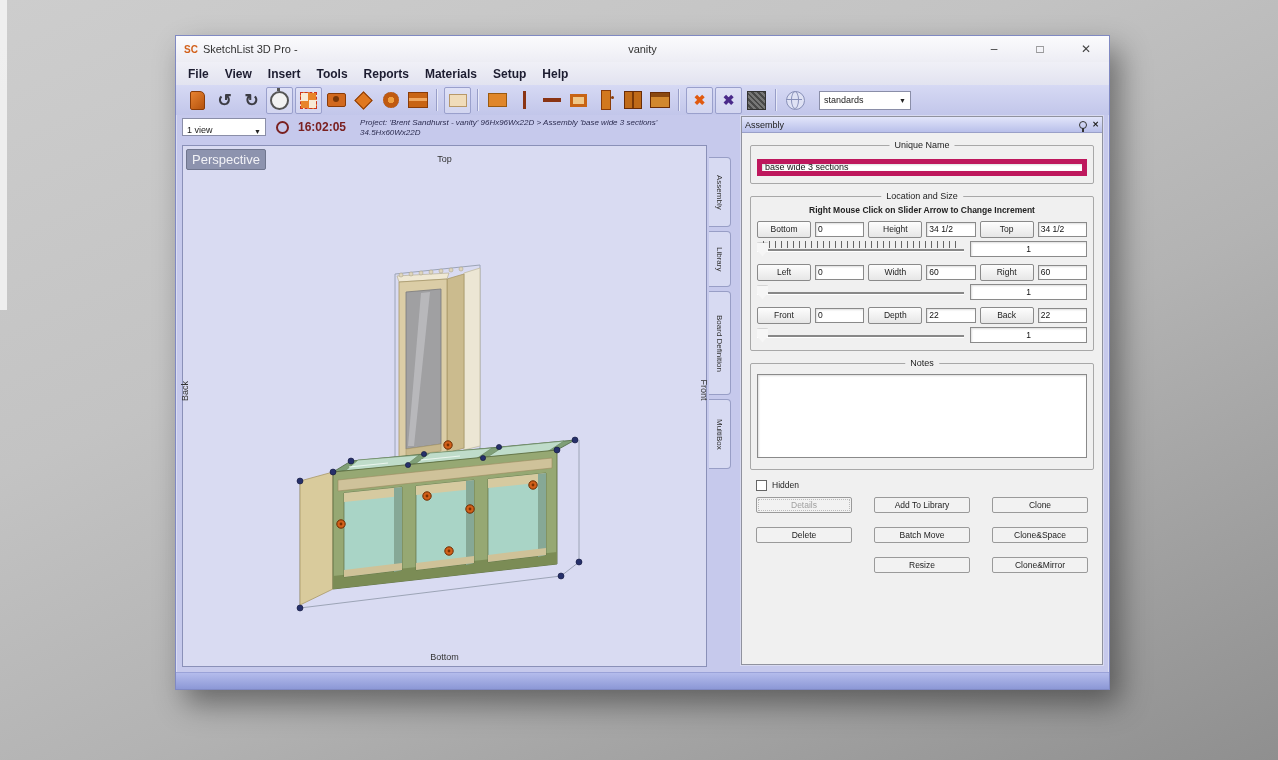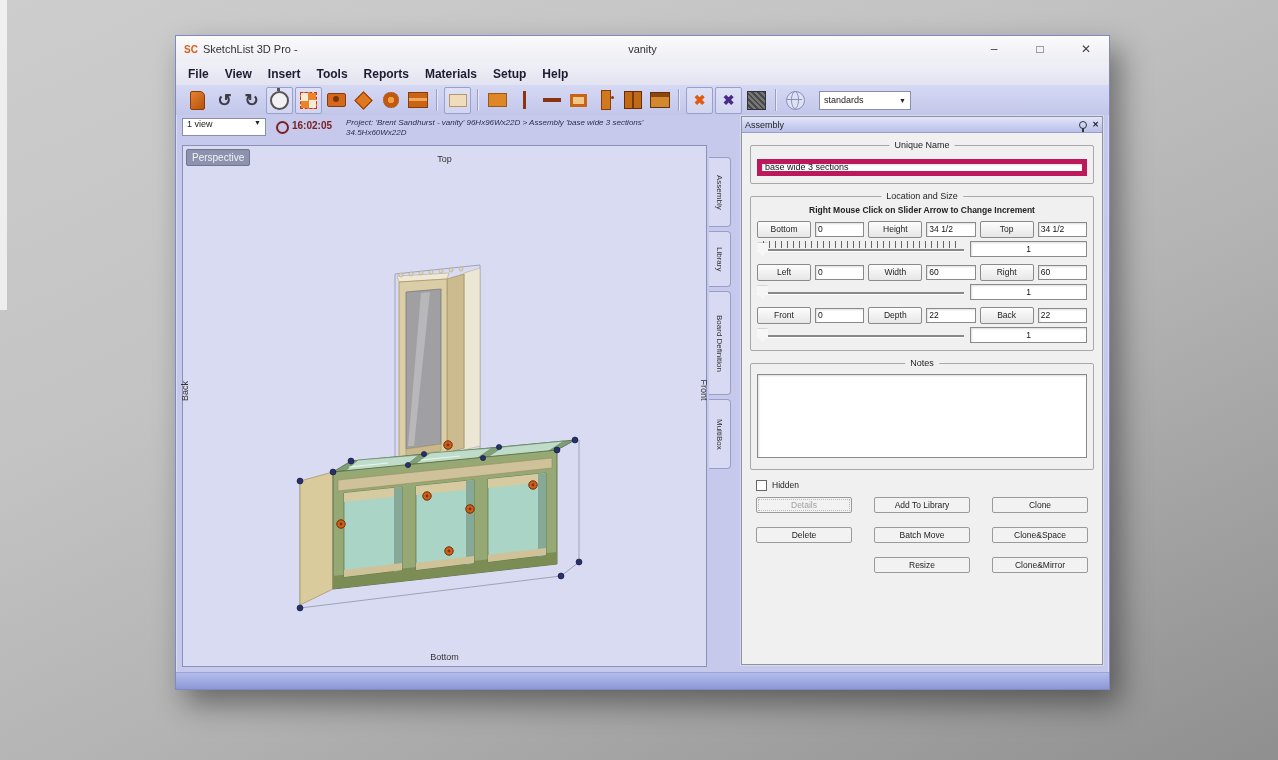--- a/index.html
+++ b/index.html
@@ -74,36 +74,36 @@
   .sh-globe::before{content:"";position:absolute;left:4px;top:-1px;width:6px;height:16px;border:1px solid #8890b8;border-radius:50%;}
   .sh-globe::after{content:"";position:absolute;left:-1px;top:7px;width:16px;height:0;border-top:1px solid #8890b8;}
   .std-dd{margin-left:10px;width:82px;height:17px;background:#fff;border:1px solid #8a8ea8;
     display:flex;align-items:center;font-size:9px;color:#222;padding:0 4px;justify-content:space-between;}
   .dd-arrow{font-size:7px;color:#222;}
 
   
   .infobar{position:absolute;left:0;top:79px;width:565px;height:30px;
     display:flex;align-items:flex-start;padding:3px 0 0 6px;box-sizing:border-box;}
   .view-dd{width:74px;height:16px;background:#fff;border:1px solid #8a8ea8;display:flex;
-    align-items:flex-start;justify-content:space-between;font-size:9px;color:#222;padding:0 4px;}
+    align-items:flex-end;justify-content:space-between;font-size:9px;color:#222;padding:0 4px;}
   .clock{width:9px;height:9px;border:2px solid #7a2020;border-radius:50%;margin:3px 3px 0 10px;}
-  .timer-text{font-size:10px;font-weight:bold;color:#7a2020;margin-top:2px;}
+  .timer-text{font-size:12px;font-weight:bold;color:#7a2020;margin-top:2px;margin-left:6px;}
   .projinfo{margin-left:14px;font-size:8px;line-height:10px;color:#2c2c50;max-width:350px;font-style:italic;}
 
   
   .main-left{position:absolute;left:0;top:109px;width:565px;bottom:20px;}
   .viewport{position:absolute;left:6px;top:0;width:523px;height:520px;
     background:#d9dbf2;border:1px solid #8a90b8;}
   .vp-label{position:absolute;font-size:9px;color:#333;}
   .vp-top{top:8px;left:50%;transform:translateX(-50%);}
   .vp-bottom{bottom:4px;left:50%;transform:translateX(-50%);}
   .vp-left{left:2px;top:50%;transform:rotate(-90deg) translateX(50%);transform-origin:left center;}
   .vp-right{right:2px;top:50%;transform:rotate(90deg) translateX(-50%);transform-origin:right center;}
   .persp-badge{position:absolute;left:3px;top:3px;background:#8d93ae;color:#f2f2f6;
-    font-size:10px;padding:2px 5px;border-radius:2px;border:1px solid #70768e;}
+    font-size:13px;padding:2px 5px;border-radius:2px;border:1px solid #70768e;}
   .vp-svg{position:absolute;left:0;top:0;}
 
   
   .tabstrip{position:absolute;left:533px;top:12px;width:22px;display:flex;flex-direction:column;gap:4px;}
   .vtab{writing-mode:vertical-rl;background:linear-gradient(90deg,#e2e4f6,#c6cae e8);
     background:#d7daf2;border:1px solid #989ec6;border-left:none;border-radius:0 4px 4px 0;
     font-size:8px;color:#333;padding:6px 3px;display:flex;align-items:center;justify-content:center;}
   .vtab1{height:56px;} .vtab2{height:42px;} .vtab3{height:90px;} .vtab4{height:56px;}
 
   

